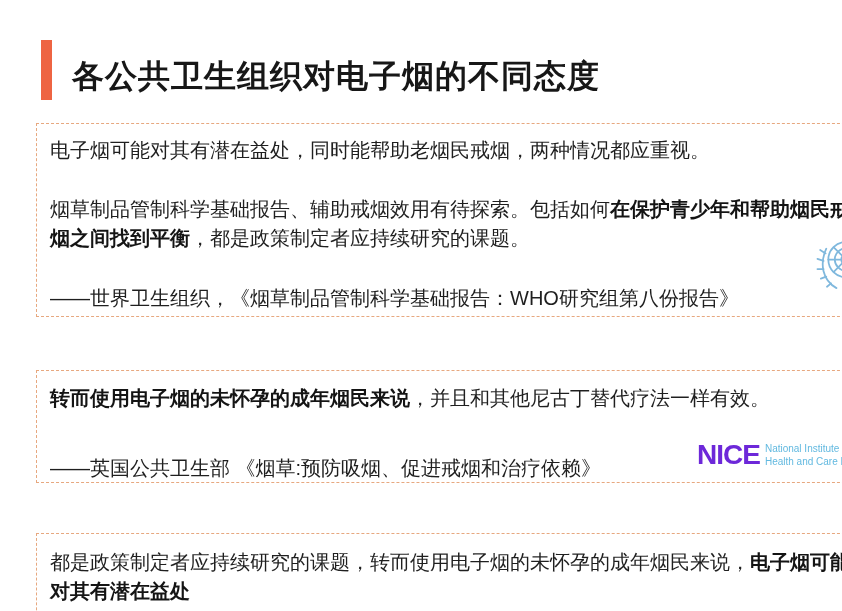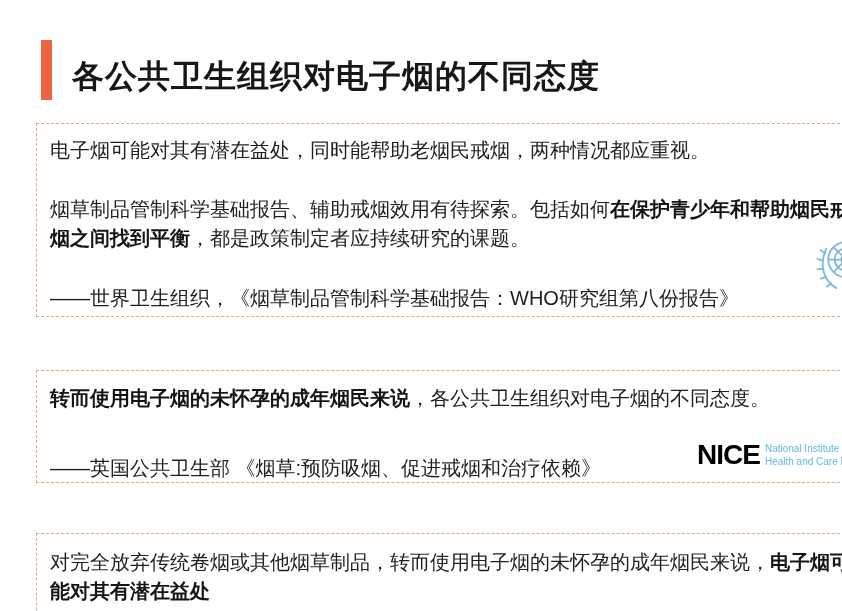--- a/index.html
+++ b/index.html
@@ -49,21 +49,21 @@
   }
   .un-logo svg { width:100%; height:100%; }
 
   
   .nice-logo {
     position:absolute; left:697px; top:441px;
     display:flex; align-items:flex-start; white-space:nowrap;
   }
   .nice-word {
     font-size:28px; font-weight:700; letter-spacing:-1px;
-    line-height:28px; color:#000000;
+    line-height:28px; color:#6d28d9;
   }
   .nice-tagline {
     margin-left:5px; margin-top:2px;
     font-size:10px; line-height:12.5px; color:#62b9e0;
   }
 </style>
 </head>
 <body>
 
 <div class="viewport">
@@ -98,30 +98,30 @@
           <line x1="80" y1="33" x2="88" y2="28"></line>
           <line x1="83" y1="44" x2="92" y2="41"></line>
           <line x1="83" y1="56" x2="92" y2="56"></line>
           <line x1="79" y1="67" x2="87" y2="70"></line>
           <line x1="72" y1="77" x2="78" y2="82"></line>
         </g>
       </svg>
     </div>
 
     <section class="quote-box box2">
-      <p class="para1"><span class="b">转而使用电子烟的未怀孕的成年烟民来说</span><span>，各公共卫生组织对电子烟的不同态度。</span></p>
+      <p class="para1"><span class="b">转而使用电子烟的未怀孕的成年烟民来说</span><span>，并且和其他尼古丁替代疗法一样有效。</span></p>
       <p class="attribution">——英国公共卫生部 《烟草:预防吸烟、促进戒烟和治疗依赖》</p>
     </section>
 
     <div class="nice-logo">
       <span class="nice-word">NICE</span>
       <span class="nice-tagline">
         <span>National Institute for</span><br>
         <span>Health and Care Excellence</span>
       </span>
     </div>
 
     <section class="quote-box box3">
-      <p class="para1"><span>对完全放弃传统卷烟或其他烟草制品，转而使用电子烟的未怀孕的成年烟民来说，</span><span class="b">电子烟可能对其有潜在益处</span></p>
+      <p class="para1"><span>都是政策制定者应持续研究的课题，转而使用电子烟的未怀孕的成年烟民来说，</span><span class="b">电子烟可能对其有潜在益处</span></p>
     </section>
 
   </div>
 </div>
 
 </body></html>

